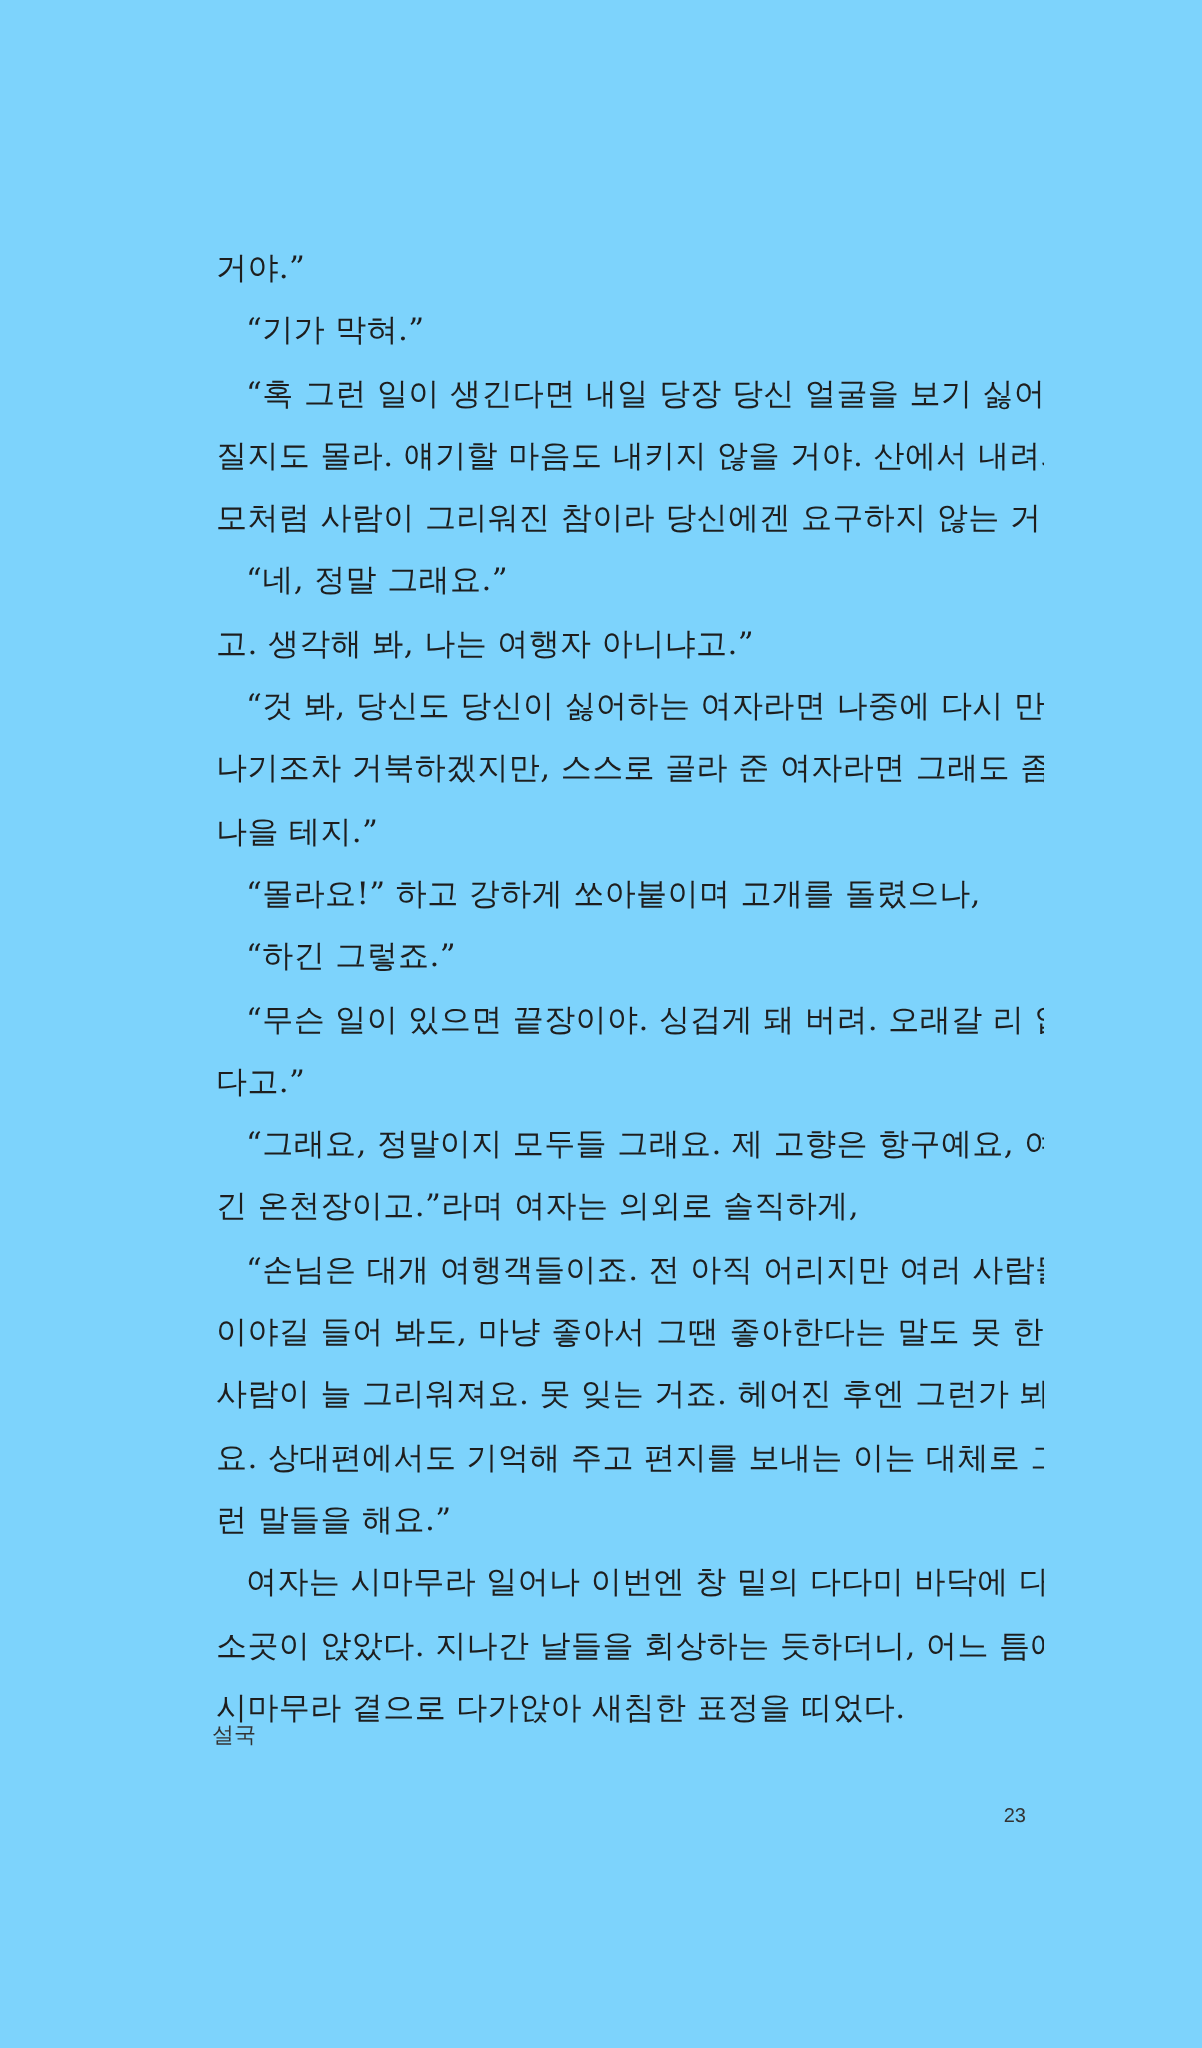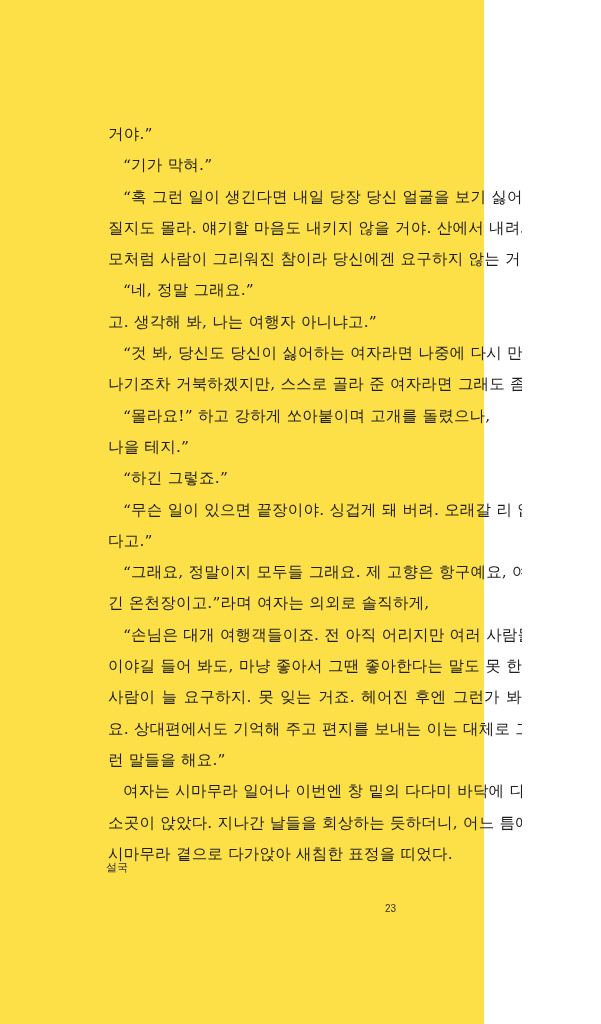--- a/index.html
+++ b/index.html
@@ -11,23 +11,23 @@
       width: 601px;
       height: 1024px;
       position: relative;
       overflow: hidden;
       font-family: "DejaVu Serif", "Liberation Serif", serif;
       color: #1e1e1e;
     }
     .page {
       position: absolute;
       left: 0; top: 0;
-      width: 484px;
+      width: 601px;
       height: 1024px;
-      background: #fde047;
+      background: #7dd3fc;
     }
     .text-block {
       position: absolute;
       left: 108px;
       top: 119px;
       width: 414px;
     }
     .line {
       height: 31.3px;
       line-height: 31.3px;
@@ -68,30 +68,30 @@
   <div class="text-block">
     <div class="line last">거야.”</div>
     <div class="line indent last">“기가 막혀.”</div>
     <div class="line indent">“혹 그런 일이 생긴다면 내일 당장 당신 얼굴을 보기 싫어</div>
     <div class="line">질지도 몰라. 얘기할 마음도 내키지 않을 거야. 산에서 내려와</div>
     <div class="line">모처럼 사람이 그리워진 참이라 당신에겐 요구하지 않는 거라</div>
     <div class="line indent last">“네, 정말 그래요.”</div>
     <div class="line last">고. 생각해 봐, 나는 여행자 아니냐고.”</div>
     <div class="line indent">“것 봐, 당신도 당신이 싫어하는 여자라면 나중에 다시 만</div>
     <div class="line">나기조차 거북하겠지만, 스스로 골라 준 여자라면 그래도 좀</div>
+    <div class="line last">나을 테지.”</div>
     <div class="line indent last">“몰라요!” 하고 강하게 쏘아붙이며 고개를 돌렸으나,</div>
-    <div class="line last">나을 테지.”</div>
     <div class="line indent last">“하긴 그렇죠.”</div>
     <div class="line indent">“무슨 일이 있으면 끝장이야. 싱겁게 돼 버려. 오래갈 리 없</div>
     <div class="line last">다고.”</div>
     <div class="line indent">“그래요, 정말이지 모두들 그래요. 제 고향은 항구예요, 여</div>
     <div class="line last">긴 온천장이고.”라며 여자는 의외로 솔직하게,</div>
     <div class="line indent">“손님은 대개 여행객들이죠. 전 아직 어리지만 여러 사람들</div>
     <div class="line">이야길 들어 봐도, 마냥 좋아서 그땐 좋아한다는 말도 못 한</div>
-    <div class="line">사람이 늘 요구하지. 못 잊는 거죠. 헤어진 후엔 그런가 봐</div>
+    <div class="line">사람이 늘 그리워져요. 못 잊는 거죠. 헤어진 후엔 그런가 봐</div>
     <div class="line">요. 상대편에서도 기억해 주고 편지를 보내는 이는 대체로 그</div>
     <div class="line last">런 말들을 해요.”</div>
     <div class="line indent">여자는 시마무라 일어나 이번엔 창 밑의 다다미 바닥에 다</div>
     <div class="line">소곳이 앉았다. 지나간 날들을 회상하는 듯하더니, 어느 틈에</div>
     <div class="line last">시마무라 곁으로 다가앉아 새침한 표정을 띠었다.</div>
   </div>
 
   <div class="footer-title">설국</div>
   <div class="footer-page">23</div>
 </div>

